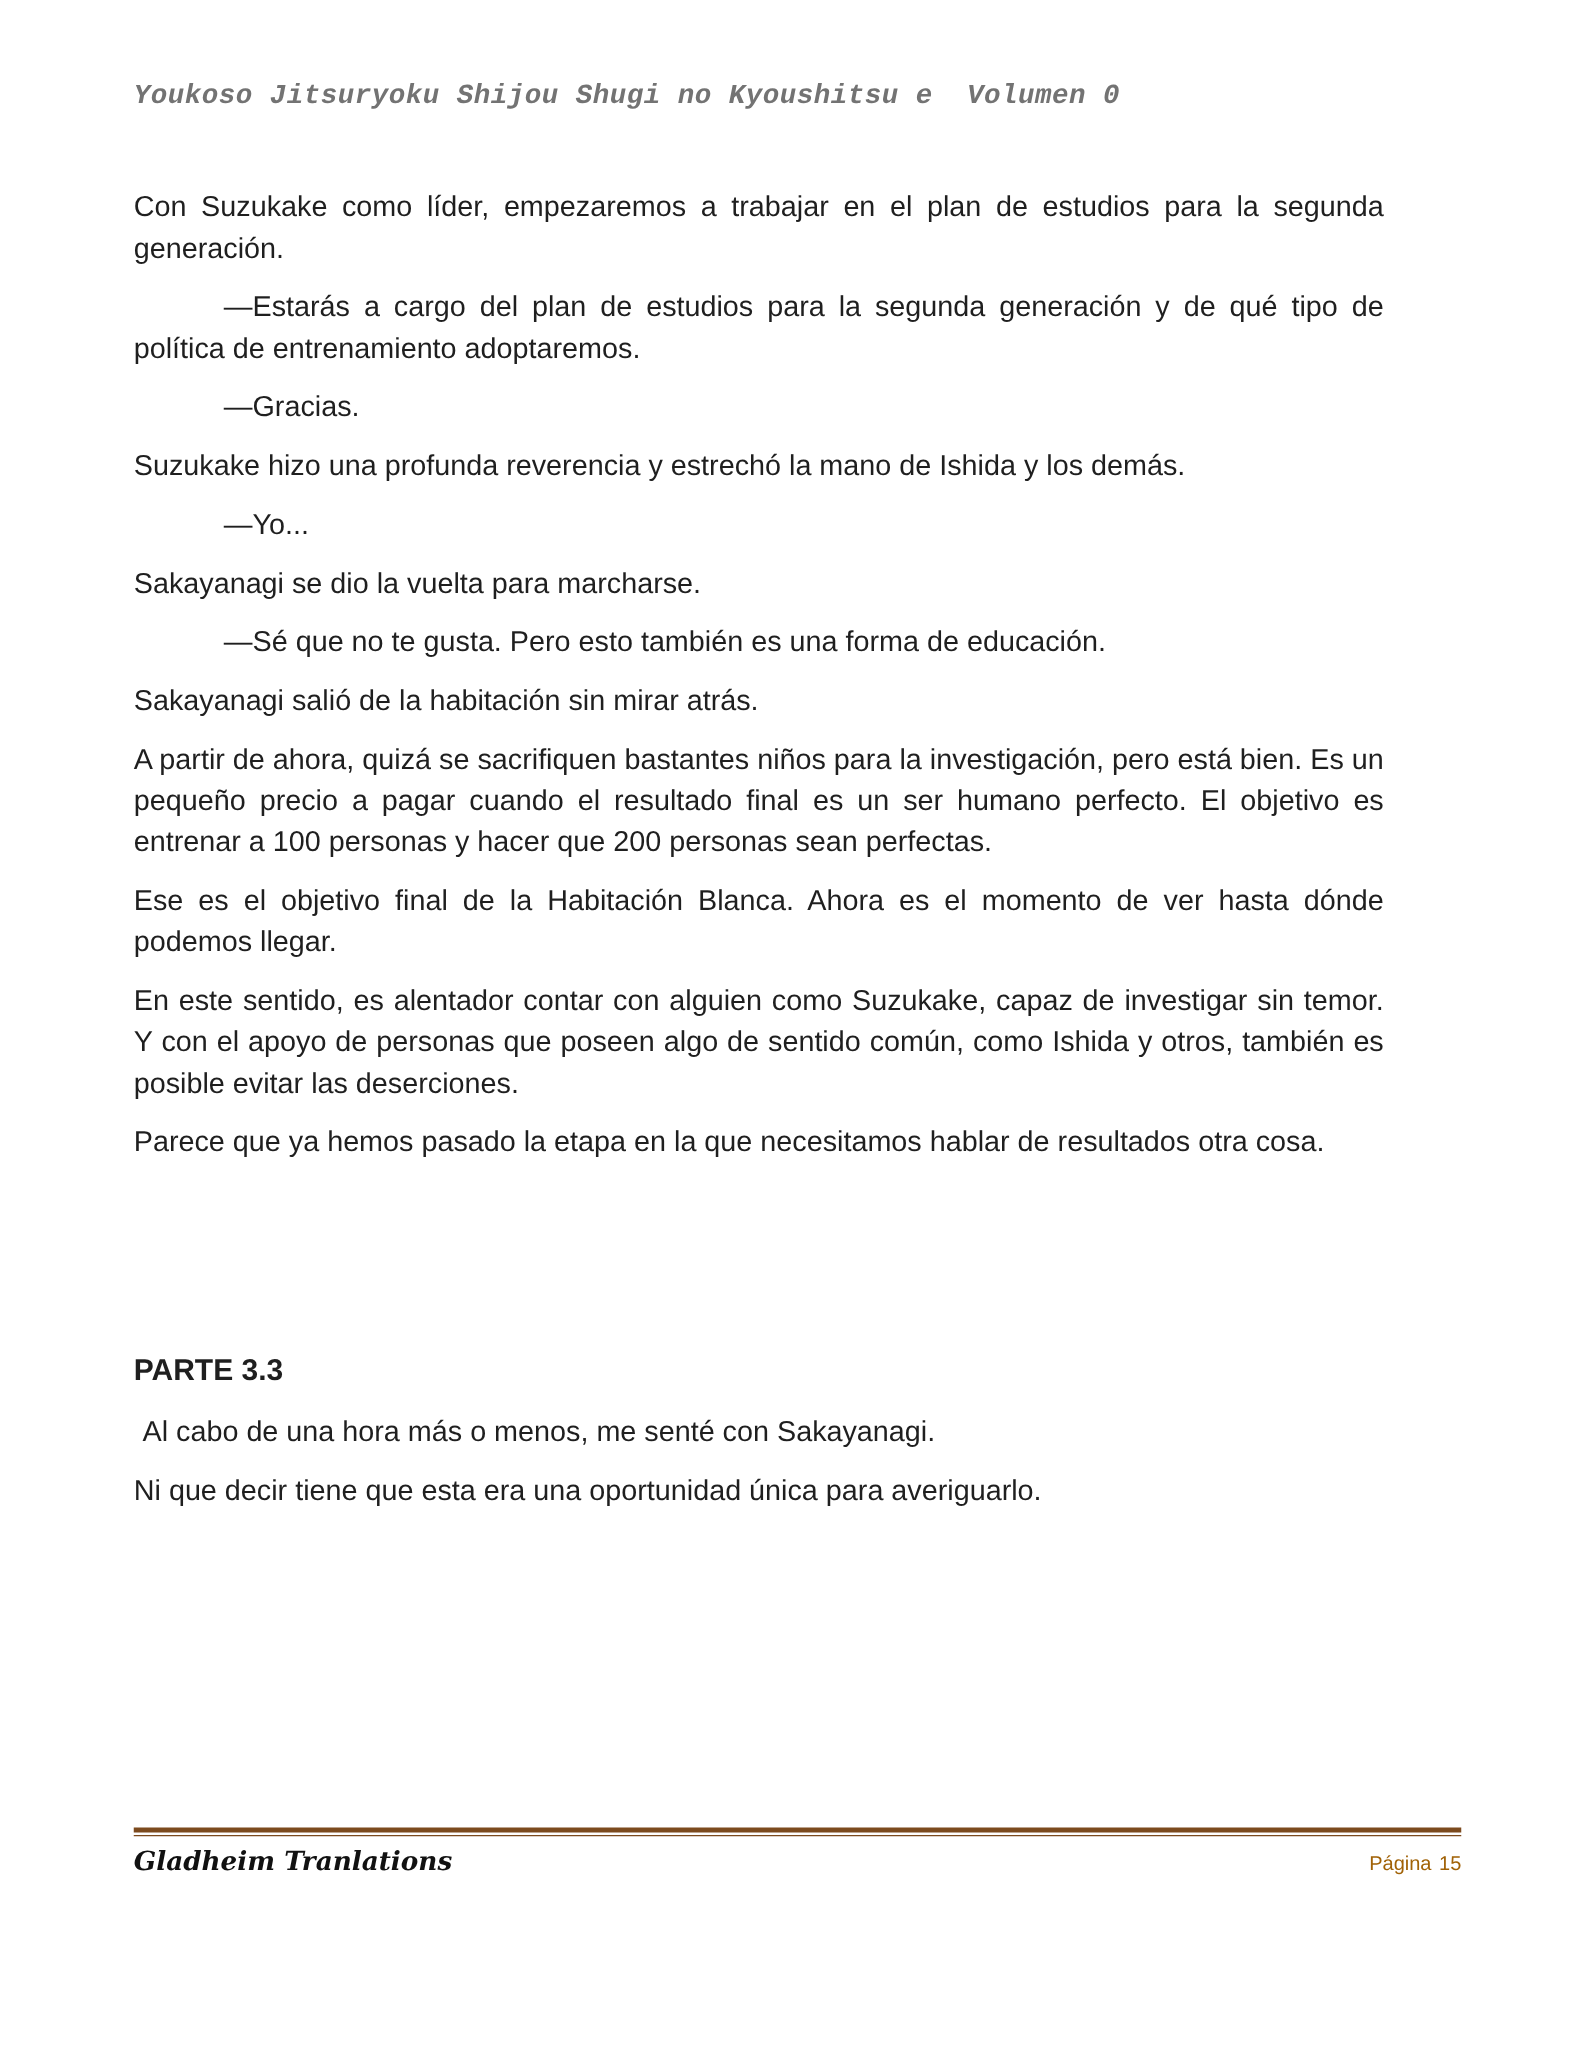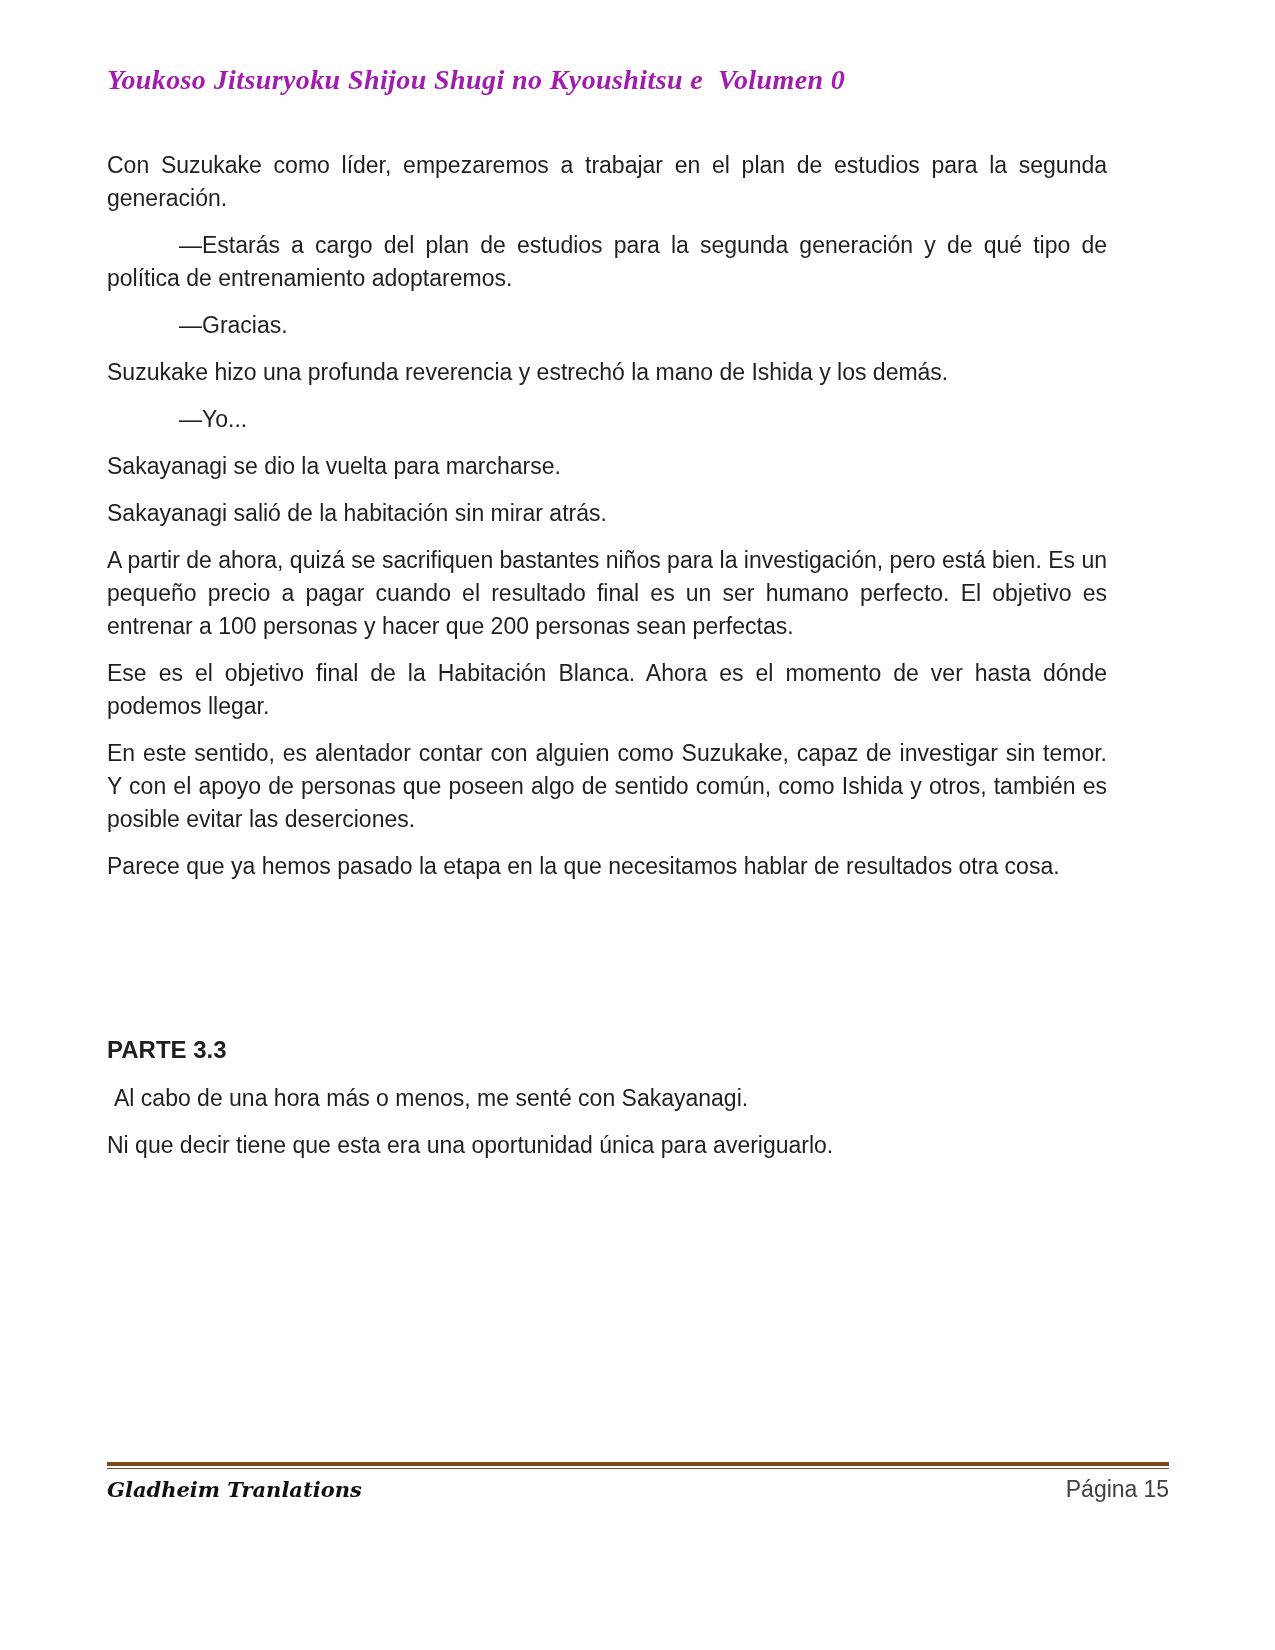--- a/index.html
+++ b/index.html
@@ -15,26 +15,26 @@
     overflow: hidden;
     font-family: "Liberation Sans", sans-serif;
     color: #1f1f1f;
     box-sizing: border-box;
   }
   .header {
     position: absolute;
     left: 107px;
     top: 64px;
     width: 1062px;
-    font-family: Liberation Serif, serif;
+    font-family: Liberation Mono, monospace;
     font-style: italic;
     font-weight: bold;
-    font-size: 28px;
+    font-size: 22px;
     letter-spacing: 0.4px;
-    color: #a21caf;
+    color: #737373;
     white-space: pre;
   }
   .content {
     position: absolute;
     left: 107px;
     top: 138px;
     width: 1000px;
     font-size: 23px;
     line-height: 33px;
     margin-top: 11px;
@@ -76,41 +76,42 @@
     gap: 44px;
   }
   .footer-left {
     font-family: "DejaVu Serif", serif;
     font-style: italic;
     font-weight: bold;
     font-size: 21px;
     color: #111111;
   }
   .footer-right {
-    font-size: 23px;
-    color: #404040;
+    font-size: 16px;
+    color: #a16207;
   }
   .footer-right .num {
     margin-left: 6px;
   }
 </style>
 </head>
 <body>
 
 <div class="page">
 
   <div class="header">Youkoso Jitsuryoku Shijou Shugi no Kyoushitsu e  Volumen 0</div>
 
   <div class="content">
     <p class="para">Con Suzukake como líder, empezaremos a trabajar en el plan de estudios para la segunda generación.</p>
     <p class="para dialogue">—Estarás a cargo del plan de estudios para la segunda generación y de qué tipo de política de entrenamiento adoptaremos.</p>
     <p class="para dialogue">—Gracias.</p>
     <p class="para">Suzukake hizo una profunda reverencia y estrechó la mano de Ishida y los demás.</p>
     <p class="para dialogue">—Yo...</p>
     <p class="para">Sakayanagi se dio la vuelta para marcharse.</p>
+    <p class="para dialogue">—Sé que no te gusta. Pero esto también es una forma de educación.</p>
     <p class="para">Sakayanagi salió de la habitación sin mirar atrás.</p>
     <p class="para">A partir de ahora, quizá se sacrifiquen bastantes niños para la investigación, pero está bien. Es un pequeño precio a pagar cuando el resultado final es un ser humano perfecto. El objetivo es entrenar a 100 personas y hacer que 200 personas sean perfectas.</p>
     <p class="para">Ese es el objetivo final de la Habitación Blanca. Ahora es el momento de ver hasta dónde podemos llegar.</p>
     <p class="para">En este sentido, es alentador contar con alguien como Suzukake, capaz de investigar sin temor. Y con el apoyo de personas que poseen algo de sentido común, como Ishida y otros, también es posible evitar las deserciones.</p>
     <p class="para">Parece que ya hemos pasado la etapa en la que necesitamos hablar de resultados otra cosa.</p>
     <h2 class="heading">PARTE 3.3</h2>
     <p class="para sp">Al cabo de una hora más o menos, me senté con Sakayanagi.</p>
     <p class="para">Ni que decir tiene que esta era una oportunidad única para averiguarlo.</p>
   </div>
 

